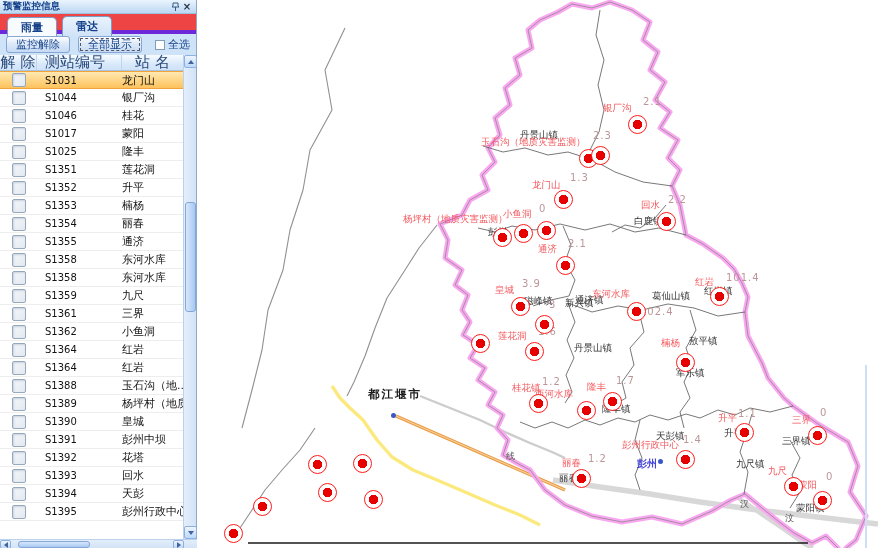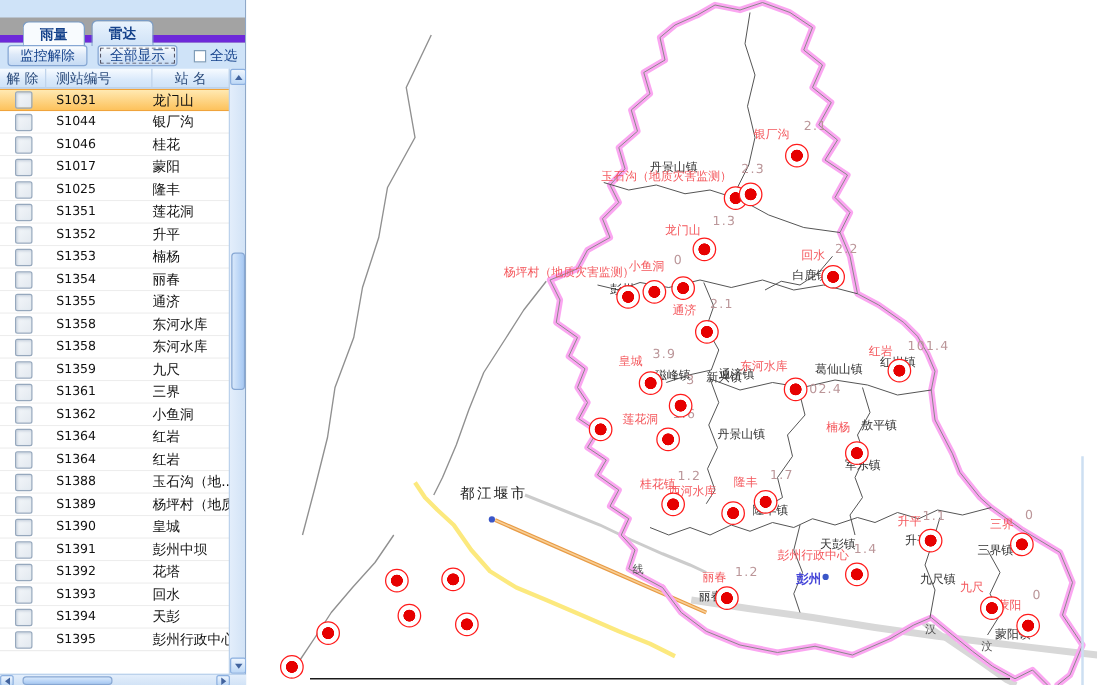--- a/index.html
+++ b/index.html
@@ -3,31 +3,31 @@
 <meta charset="utf-8">
 <style>
   html,body{margin:0;padding:0;background:#fff;font-family:"DejaVu Sans","Liberation Sans",sans-serif;}
   .app{position:relative;width:878px;height:548px;overflow:hidden;background:#fff;}
 
   
   .panel{position:absolute;left:0;top:0;width:197px;height:548px;background:#cfe3f8;border-right:1px solid #8fa8c8;box-sizing:border-box;}
   .titlebar{position:absolute;left:0;top:0;right:0;height:14px;background:linear-gradient(#eaf4fd,#bcd7f3);border-bottom:1px solid #9ebfe0;display:flex;align-items:center;padding:0 3px;box-sizing:border-box;}
   .titlebar .title{font-size:9.5px;font-weight:bold;color:#15428b;flex:1;white-space:nowrap;}
   .titlebar .ticon{width:12px;height:11px;display:flex;align-items:center;justify-content:center;color:#234;font-size:10px;line-height:1;cursor:default;}
-  .tabs{position:absolute;left:0;top:14px;right:0;height:20px;background:#a3a3a3;border-bottom:6px solid #6d28d9;box-sizing:border-box;padding-left:18px;}
+  .tabs{position:absolute;left:0;top:14px;right:0;height:20px;background:#ef4444;border-bottom:4px solid #6d28d9;box-sizing:border-box;padding-left:7px;}
   .tab{position:relative;display:inline-block;margin-top:2px;padding:2px 13px 3px;font-size:11px;font-weight:bold;color:#15428b;background:linear-gradient(#e9f3fd,#cfe2f7);border:1px solid #7a9cc6;border-bottom:none;border-radius:5px 5px 0 0;top:0;}
   .tab.active{background:#f8fbfe;top:1px;padding-bottom:4px;}
   .toolbar{position:absolute;left:0;top:34px;right:0;height:21px;display:flex;align-items:center;gap:8px;padding:0 6px;box-sizing:border-box;}
   .btn{height:17px;padding:0 9px;font-size:11px;color:#15428b;background:linear-gradient(#fdfeff,#dde9f8 45%,#c6dbf4);border:1px solid #86a7d4;border-radius:3px;font-family:inherit;}
   .btn.focused{outline:1px dashed #556;outline-offset:-3px;}
   .selectall{display:flex;align-items:center;gap:3px;font-size:11px;color:#15428b;margin-left:auto;white-space:nowrap;}
   .cbox{width:10px;height:10px;background:#fff;border:1px solid #7f9db9;display:inline-block;box-sizing:border-box;}
 
   
-  .ghead{position:absolute;left:0;top:55px;width:184px;height:16px;display:flex;background:linear-gradient(#f7fbff,#d9e9fb 60%,#cfe2f7);border-bottom:1px solid #aac4e2;box-sizing:border-box;font-size:11px;color:#2a4a7a;}
+  .ghead{position:absolute;left:0;top:55px;width:184px;height:16px;display:flex;background:linear-gradient(#f7fbff,#d9e9fb 60%,#cfe2f7);border-bottom:1px solid #aac4e2;box-sizing:border-box;font-size:15px;color:#2a4a7a;}
   .ghead div{border-right:1px solid #c0d4ec;display:flex;align-items:center;justify-content:center;box-sizing:border-box;}
   .gc1{width:37px;} .gc2{width:85px;justify-content:flex-start !important;padding-left:8px;} .gc3{flex:1;}
   .rows{position:absolute;left:0;top:71px;width:184px;height:468px;background:#fff;overflow:hidden;}
   .trow{height:18px;display:flex;align-items:center;border-bottom:1px solid #ededed;box-sizing:border-box;background:#fff;}
   .trow.sel{background:linear-gradient(#ffe9b2,#fdc25c);border-top:1px solid #f0a43c;border-bottom:1px solid #f0a43c;}
   .trow .c1{width:37px;display:flex;justify-content:center;}
   .trow .c2{width:85px;font-size:10px;color:#111;padding-left:8px;box-sizing:border-box;}
   .trow .c3{flex:1;font-size:11px;color:#111;white-space:nowrap;overflow:hidden;}
   .cb{width:12px;height:12px;background:linear-gradient(135deg,#f4f7fa,#e3e9f0);border:1px solid #96a8bd;border-radius:2px;box-shadow:inset 1px 1px 2px #c8d2de;}
 
@@ -43,32 +43,41 @@
   .hbtn{position:absolute;top:0;width:11px;height:9px;background:linear-gradient(#eef5fe,#bdd8f6);border:1px solid #8cb0e0;border-radius:2px;box-sizing:border-box;display:flex;align-items:center;justify-content:center;}
   .hthumb{position:absolute;left:18px;top:1px;width:72px;height:7px;background:linear-gradient(#d8e8fb,#a6c8f3);border:1px solid #86a7d4;border-radius:3px;box-sizing:border-box;}
 
   
   .map{position:absolute;left:197px;top:0;width:681px;height:548px;background:#fff;overflow:hidden;}
   .map svg{position:absolute;left:0;top:0;}
   .lbl{position:absolute;white-space:nowrap;line-height:1;transform:translate(0,0);}
   .lbl.red{color:#f4575c;font-size:9.5px;}
   .lbl.num{color:#bb9699;font-size:10px;letter-spacing:1px;}
   .lbl.town{color:#333;font-size:9.5px;}
-  .lbl.city{color:#1b1b1b;font-size:11.5px;letter-spacing:2px;}
+  .lbl.city{color:#1b1b1b;font-size:11.5px;letter-spacing:2px;font-weight:bold;}
   .lbl.blue{color:#4646d8;font-size:10px;font-weight:bold;}
   .lbl.road{color:#555;font-size:9px;}
   .marker{position:absolute;width:19px;height:19px;margin:-9px 0 0 -9px;border:1.6px solid #ff1a1a;border-radius:50%;box-sizing:border-box;background:radial-gradient(circle,#e60000 0 4.6px,#fff 5px 100%);}
   .bluedot{position:absolute;width:5px;height:5px;margin:-2px 0 0 -2px;background:#3a56c8;border-radius:50%;}
 </style>
 </head>
 <body>
 
 <div class="app">
 
   <div class="panel">
+    <div class="titlebar">
+      <span class="title">预警监控信息</span>
+      <span class="ticon">
+        <svg width="9" height="10" viewBox="0 0 9 10">
+            <path d="M2 1h5v3l1 1H1l1-1zM4.5 5v4" stroke="#345a86" stroke-width="1" fill="#dce8f5"></path>
+          </svg>
+      </span>
+      <span class="ticon" style="font-weight:bold;">×</span>
+    </div>
 
     <div class="tabs">
       <span class="tab active">雨量</span>
       <span class="tab">雷达</span>
     </div>
 
     <div class="toolbar">
       <button class="btn">监控解除</button>
       <button class="btn focused">全部显示</button>
       <label class="selectall">

